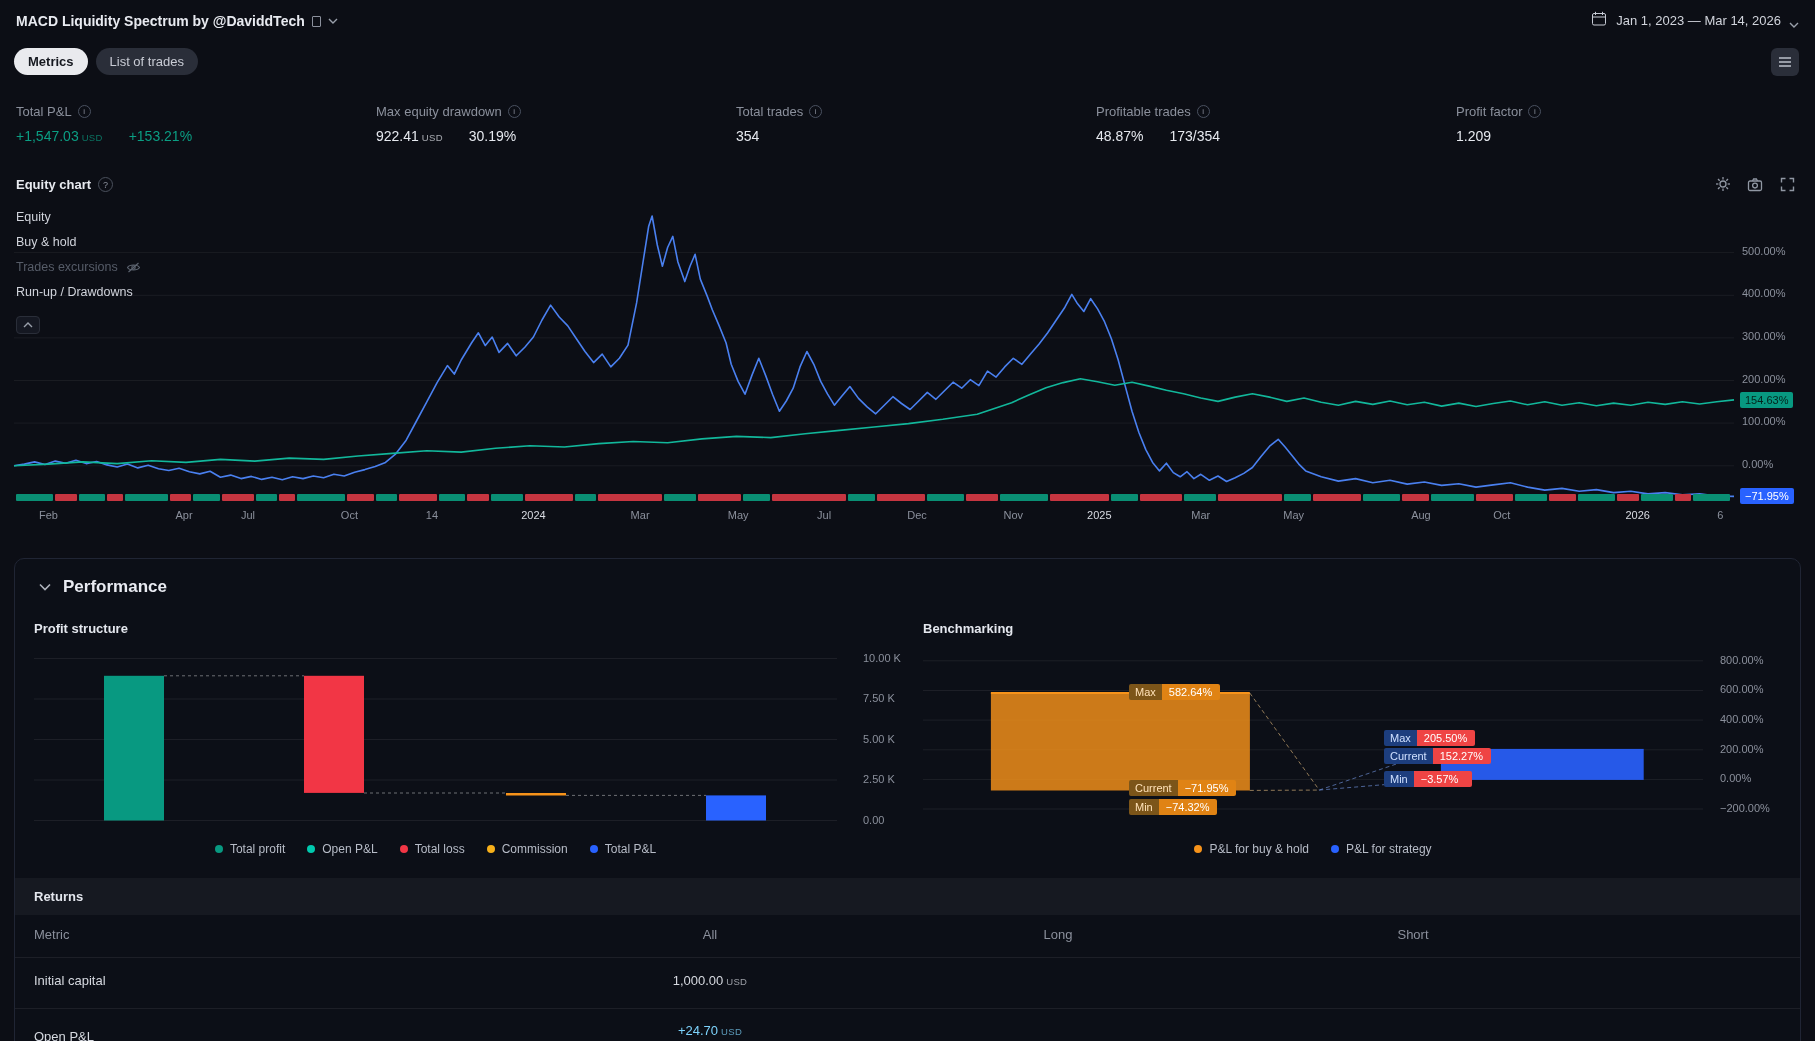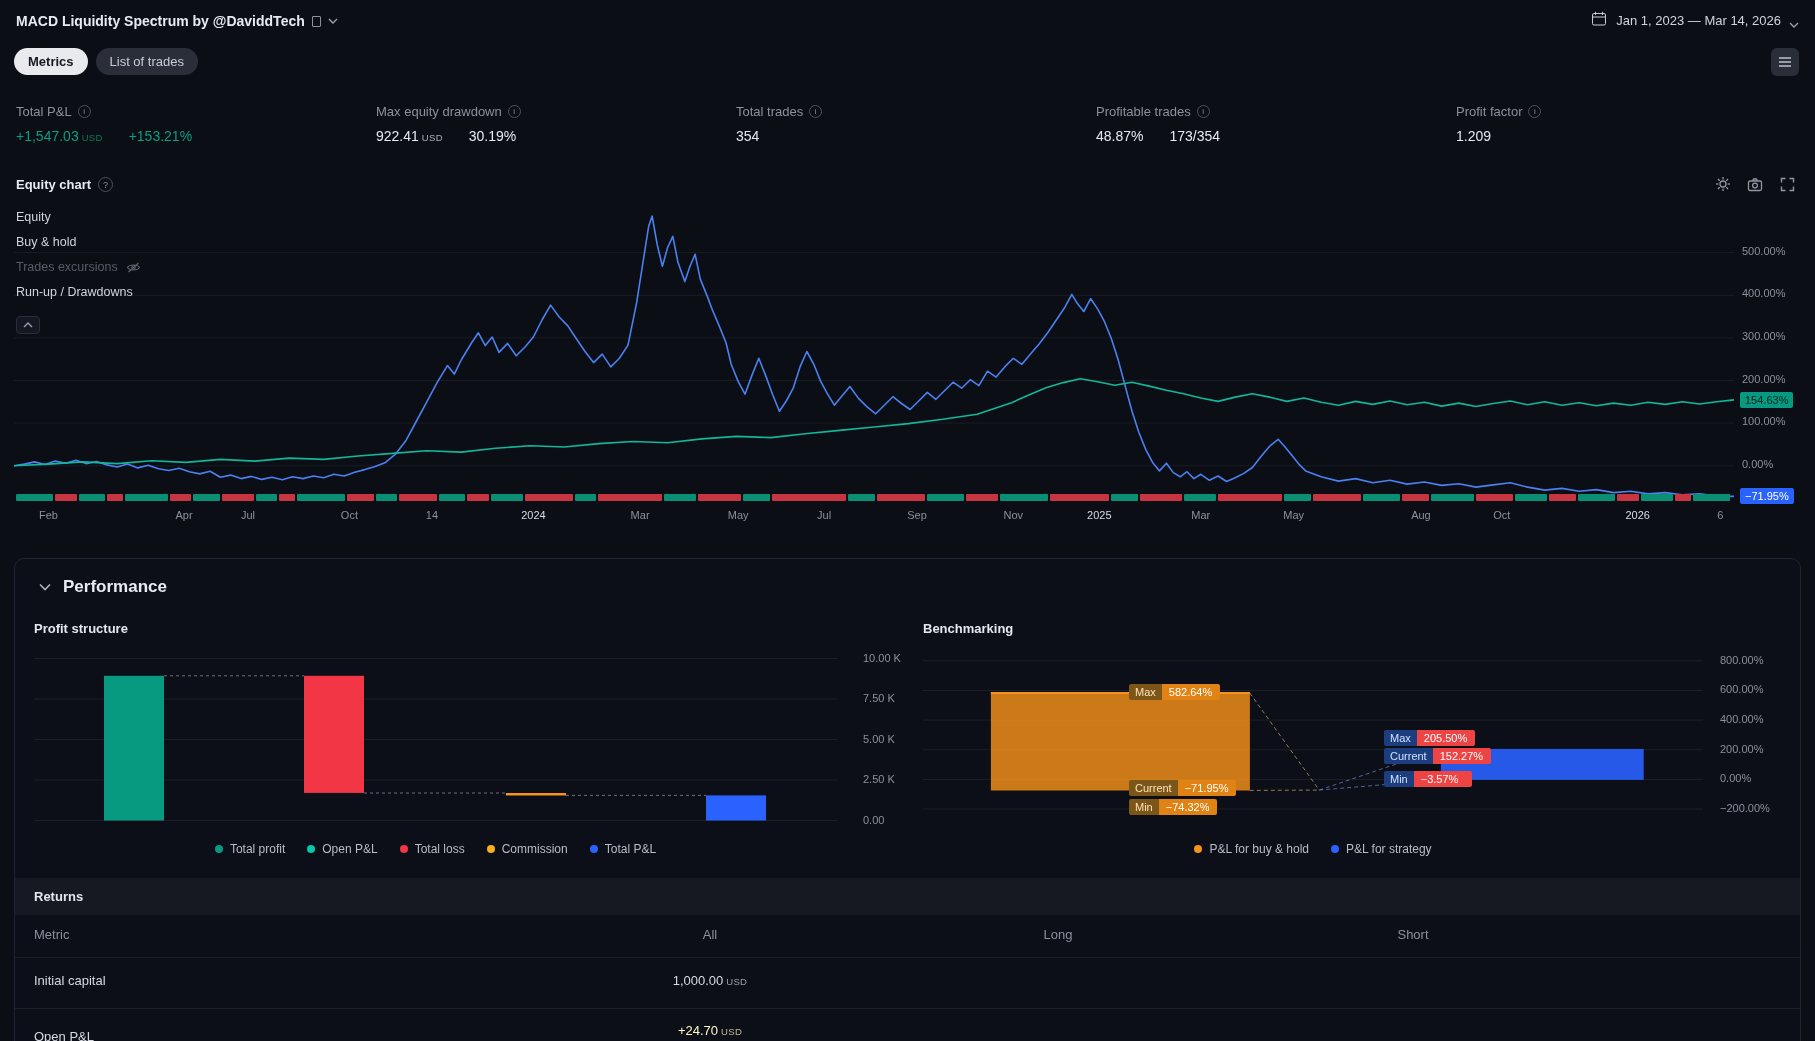--- a/index.html
+++ b/index.html
@@ -87,21 +87,21 @@
 .chip.blue .v{background:#ef4444;color:#fff}
 .returns-band{position:absolute;left:0;top:319px;width:100%;height:37px;
   background:rgba(255,255,255,0.045);display:flex;align-items:center;padding-left:19px;
   font-size:13px;font-weight:700;color:#e4e7ee}
 #returns-table{position:absolute;left:0;top:0;width:100%;height:100%}
 .rt-head{position:absolute;font-size:13px;color:#8b909c}
 .rt-cell{position:absolute;font-size:13px;color:#d6d9e0}
 .rt-div{position:absolute;left:0;width:100%;border-top:1px solid rgba(255,255,255,0.07)}
 .val-group{display:flex;align-items:baseline}
 .val-group .unit{font-size:9.5px;opacity:.7;margin-left:3px;letter-spacing:.3px}
-.val-group.positive{color:#fef9c3}
+.val-group.positive{color:#7dd3fc}
 svg{overflow:visible}
 </style>
 </head>
 <body>
 
 <div class="stage" id="stage">
 
   <div class="title-wrap">
     <span class="title">MACD Liquidity Spectrum by @DaviddTech</span>
     <span class="glyph-box"></span>
@@ -457,21 +457,21 @@
     <div class="axis-badge blue" style="top: 488.437px;">−71.95%</div>
     <div class="xtick" style="left: 48.4px;">Feb</div>
     <div class="xtick" style="left: 147px; margin-left: 37px;">Apr</div>
     <div class="xtick" style="left: 247.92px;">Jul</div>
     <div class="xtick" style="left: 349.4px;">Oct</div>
     <div class="xtick" style="left: 431.96px;">14</div>
     <div class="xtick major" style="left: 533.44px;">2024</div>
     <div class="xtick" style="left: 640.08px;">Mar</div>
     <div class="xtick" style="left: 738.12px;">May</div>
     <div class="xtick" style="left: 824.12px;">Jul</div>
-    <div class="xtick" style="left: 917px;">Sep</div>
+    <div class="xtick" style="left: 917px;">Dec</div>
     <div class="xtick" style="left: 1013.32px;">Nov</div>
     <div class="xtick major" style="left: 1099.32px;">2025</div>
     <div class="xtick" style="left: 1200.8px;">Mar</div>
     <div class="xtick" style="left: 1293.68px;">May</div>
     <div class="xtick" style="left: 1420.96px;">Aug</div>
     <div class="xtick" style="left: 1501.8px;">Oct</div>
     <div class="xtick major" style="left: 1637.68px;">2026</div>
     <div class="xtick" style="left: 1720.24px;">6</div>
   </div>
 

